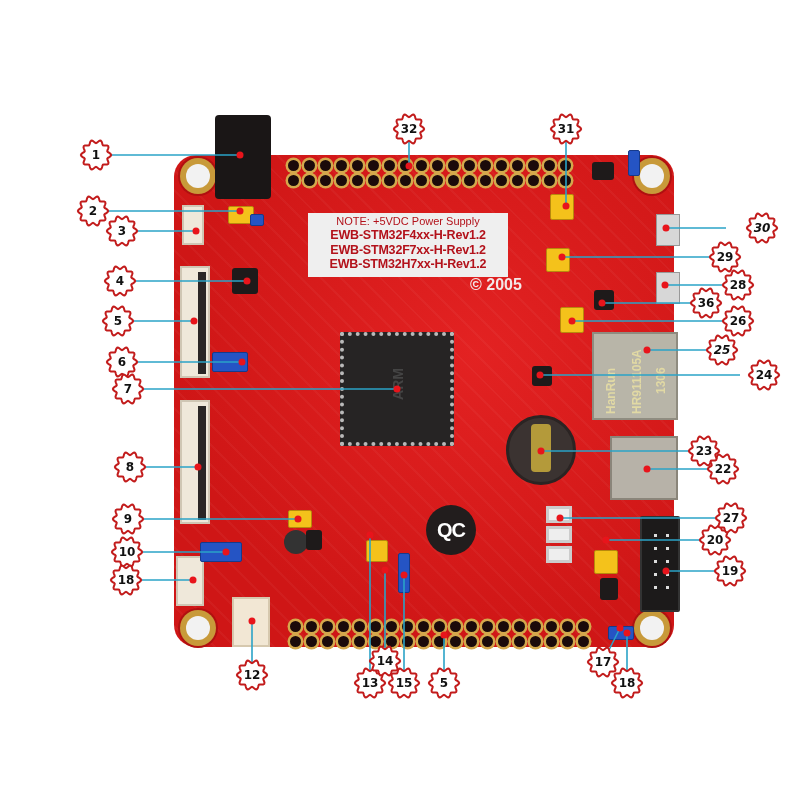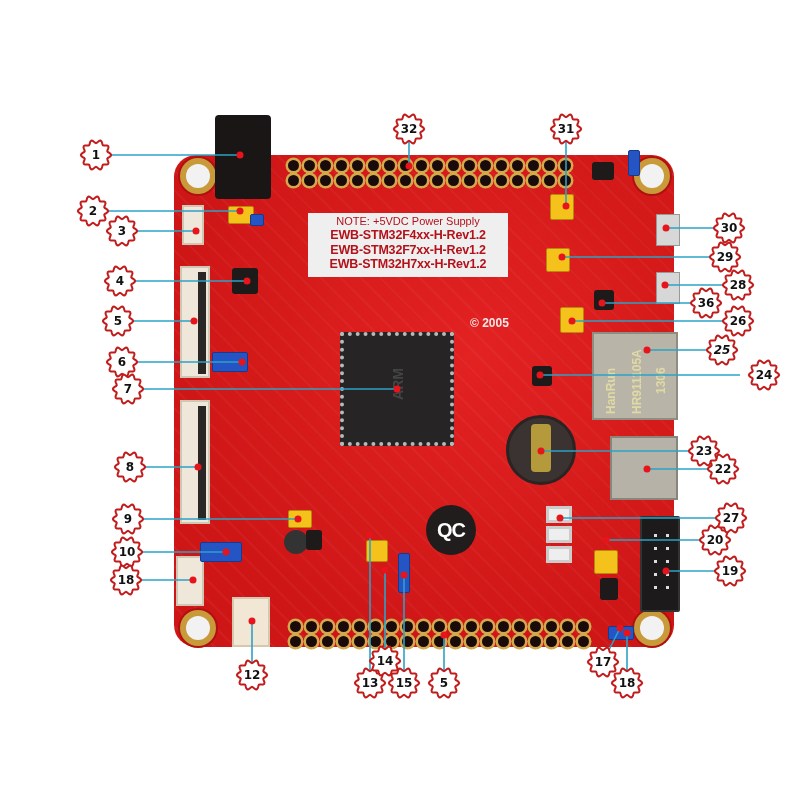--- a/index.html
+++ b/index.html
@@ -21,21 +21,21 @@
   .fpc { position:absolute; background:#efe8da; border:2px solid #cfc6b4; box-sizing:border-box; }
   .fpc-inner { position:absolute; background:#2a2626; }
   .jumper-y { position:absolute; background:#f4c21b; border:1px solid #b8890c; border-radius:2px; }
   .jumper-b { position:absolute; background:#2554c4; border:1px solid #173a8a; border-radius:2px; }
   .note {
     position:absolute; left:308px; top:213px; width:200px; height:64px;
     background:#efefef; color:#b3121b; text-align:center; line-height:1;
   }
   .note .l0 { font-size:11px; font-weight:normal; margin-top:3px; }
   .note .ln { font-size:12.5px; font-weight:bold; margin-top:2px; letter-spacing:-0.2px; }
-  .copy { position:absolute; left:470px; top:276px; font-size:12px; color:#f3e7e7; font-weight:bold;margin-top:40px; }
+  .copy { position:absolute; left:470px; top:276px; font-size:16px; color:#f3e7e7; font-weight:bold; }
   .rj45 { position:absolute; left:592px; top:332px; width:86px; height:88px; background:#b8b5a8; border:2px solid #8f8c80; box-sizing:border-box; }
   .rj45 span { position:absolute; color:#e1d9a4; font-weight:bold; font-size:12px; transform:rotate(-90deg); transform-origin:left top; white-space:nowrap; }
   .sd { position:absolute; left:610px; top:436px; width:68px; height:64px; background:#b7b2a8; border:2px solid #8a857a; box-sizing:border-box; }
   .coin { position:absolute; left:506px; top:415px; width:70px; height:70px; border-radius:50%; background:#3b3331; border:3px solid #2b2423; box-sizing:border-box; }
   .coin-inner { position:absolute; left:22px; top:6px; width:20px; height:48px; background:#b49a3a; border-radius:4px; }
   .idc { position:absolute; left:640px; top:516px; width:40px; height:96px; background:#1c1a1a; border:2px solid #333; box-sizing:border-box; border-radius:2px; }
   .idc i { position:absolute; width:3px; height:3px; background:#ddd; }
   .keybtn { position:absolute; width:26px; height:17px; background:#eee; border:3px solid #ccc; box-sizing:border-box; }
   .usb { position:absolute; width:22px; height:30px; background:#d7d7d7; border:1px solid #999; }
   .qc { position:absolute; left:426px; top:505px; width:50px; height:50px; border-radius:50%; background:#221d1d; color:#fff; font-weight:bold; font-size:20px; line-height:50px; text-align:center; letter-spacing:-1px; }
@@ -460,21 +460,21 @@
         <path d="M32.10 17.00L31.59 18.15L30.33 19.11L29.03 19.89L28.32 20.68L28.43 21.73L29.03 23.13L29.48 24.64L29.22 25.88L28.13 26.50L26.55 26.55L25.03 26.41L23.99 26.63L23.46 27.55L23.13 29.03L22.60 30.52L21.67 31.36L20.42 31.23L19.11 30.33L17.97 29.33L17.00 28.90L16.03 29.33L14.89 30.33L13.58 31.23L12.33 31.36L11.40 30.52L10.87 29.03L10.54 27.55L10.01 26.63L8.97 26.41L7.45 26.55L5.87 26.50L4.78 25.88L4.52 24.64L4.97 23.13L5.57 21.73L5.68 20.68L4.97 19.89L3.67 19.11L2.41 18.15L1.90 17.00L2.41 15.85L3.67 14.89L4.97 14.11L5.68 13.32L5.57 12.27L4.97 10.87L4.52 9.36L4.78 8.12L5.87 7.50L7.45 7.45L8.97 7.59L10.01 7.37L10.54 6.45L10.87 4.97L11.40 3.48L12.33 2.64L13.58 2.77L14.89 3.67L16.03 4.67L17.00 5.10L17.97 4.67L19.11 3.67L20.42 2.77L21.67 2.64L22.60 3.48L23.13 4.97L23.46 6.45L23.99 7.37L25.03 7.59L26.55 7.45L28.13 7.50L29.22 8.12L29.48 9.36L29.03 10.87L28.43 12.27L28.32 13.32L29.03 14.11L30.33 14.89L31.59 15.85L32.10 17.00Z" fill="#ffffff" stroke="#c21b1b" stroke-width="2"></path>
       </svg>
       <span>28</span>
     </div>
     <div class="badge" style="left: 725px; top: 257px;">
       <svg viewBox="0 0 34 34">
         <path d="M32.10 17.00L31.59 18.15L30.33 19.11L29.03 19.89L28.32 20.68L28.43 21.73L29.03 23.13L29.48 24.64L29.22 25.88L28.13 26.50L26.55 26.55L25.03 26.41L23.99 26.63L23.46 27.55L23.13 29.03L22.60 30.52L21.67 31.36L20.42 31.23L19.11 30.33L17.97 29.33L17.00 28.90L16.03 29.33L14.89 30.33L13.58 31.23L12.33 31.36L11.40 30.52L10.87 29.03L10.54 27.55L10.01 26.63L8.97 26.41L7.45 26.55L5.87 26.50L4.78 25.88L4.52 24.64L4.97 23.13L5.57 21.73L5.68 20.68L4.97 19.89L3.67 19.11L2.41 18.15L1.90 17.00L2.41 15.85L3.67 14.89L4.97 14.11L5.68 13.32L5.57 12.27L4.97 10.87L4.52 9.36L4.78 8.12L5.87 7.50L7.45 7.45L8.97 7.59L10.01 7.37L10.54 6.45L10.87 4.97L11.40 3.48L12.33 2.64L13.58 2.77L14.89 3.67L16.03 4.67L17.00 5.10L17.97 4.67L19.11 3.67L20.42 2.77L21.67 2.64L22.60 3.48L23.13 4.97L23.46 6.45L23.99 7.37L25.03 7.59L26.55 7.45L28.13 7.50L29.22 8.12L29.48 9.36L29.03 10.87L28.43 12.27L28.32 13.32L29.03 14.11L30.33 14.89L31.59 15.85L32.10 17.00Z" fill="#ffffff" stroke="#c21b1b" stroke-width="2"></path>
       </svg>
       <span>29</span>
     </div>
-    <div class="badge" style="left: 729px; top: 228px;">
+    <div class="badge" style="left: 762px; top: 228px; font-style: italic;">
       <svg viewBox="0 0 34 34">
         <path d="M32.10 17.00L31.59 18.15L30.33 19.11L29.03 19.89L28.32 20.68L28.43 21.73L29.03 23.13L29.48 24.64L29.22 25.88L28.13 26.50L26.55 26.55L25.03 26.41L23.99 26.63L23.46 27.55L23.13 29.03L22.60 30.52L21.67 31.36L20.42 31.23L19.11 30.33L17.97 29.33L17.00 28.90L16.03 29.33L14.89 30.33L13.58 31.23L12.33 31.36L11.40 30.52L10.87 29.03L10.54 27.55L10.01 26.63L8.97 26.41L7.45 26.55L5.87 26.50L4.78 25.88L4.52 24.64L4.97 23.13L5.57 21.73L5.68 20.68L4.97 19.89L3.67 19.11L2.41 18.15L1.90 17.00L2.41 15.85L3.67 14.89L4.97 14.11L5.68 13.32L5.57 12.27L4.97 10.87L4.52 9.36L4.78 8.12L5.87 7.50L7.45 7.45L8.97 7.59L10.01 7.37L10.54 6.45L10.87 4.97L11.40 3.48L12.33 2.64L13.58 2.77L14.89 3.67L16.03 4.67L17.00 5.10L17.97 4.67L19.11 3.67L20.42 2.77L21.67 2.64L22.60 3.48L23.13 4.97L23.46 6.45L23.99 7.37L25.03 7.59L26.55 7.45L28.13 7.50L29.22 8.12L29.48 9.36L29.03 10.87L28.43 12.27L28.32 13.32L29.03 14.11L30.33 14.89L31.59 15.85L32.10 17.00Z" fill="#ffffff" stroke="#c21b1b" stroke-width="2"></path>
       </svg>
       <span>30</span>
     </div>
     <div class="badge" style="left: 566px; top: 129px;">
       <svg viewBox="0 0 34 34">
         <path d="M32.10 17.00L31.59 18.15L30.33 19.11L29.03 19.89L28.32 20.68L28.43 21.73L29.03 23.13L29.48 24.64L29.22 25.88L28.13 26.50L26.55 26.55L25.03 26.41L23.99 26.63L23.46 27.55L23.13 29.03L22.60 30.52L21.67 31.36L20.42 31.23L19.11 30.33L17.97 29.33L17.00 28.90L16.03 29.33L14.89 30.33L13.58 31.23L12.33 31.36L11.40 30.52L10.87 29.03L10.54 27.55L10.01 26.63L8.97 26.41L7.45 26.55L5.87 26.50L4.78 25.88L4.52 24.64L4.97 23.13L5.57 21.73L5.68 20.68L4.97 19.89L3.67 19.11L2.41 18.15L1.90 17.00L2.41 15.85L3.67 14.89L4.97 14.11L5.68 13.32L5.57 12.27L4.97 10.87L4.52 9.36L4.78 8.12L5.87 7.50L7.45 7.45L8.97 7.59L10.01 7.37L10.54 6.45L10.87 4.97L11.40 3.48L12.33 2.64L13.58 2.77L14.89 3.67L16.03 4.67L17.00 5.10L17.97 4.67L19.11 3.67L20.42 2.77L21.67 2.64L22.60 3.48L23.13 4.97L23.46 6.45L23.99 7.37L25.03 7.59L26.55 7.45L28.13 7.50L29.22 8.12L29.48 9.36L29.03 10.87L28.43 12.27L28.32 13.32L29.03 14.11L30.33 14.89L31.59 15.85L32.10 17.00Z" fill="#ffffff" stroke="#c21b1b" stroke-width="2"></path>
       </svg>
       <span>31</span>

